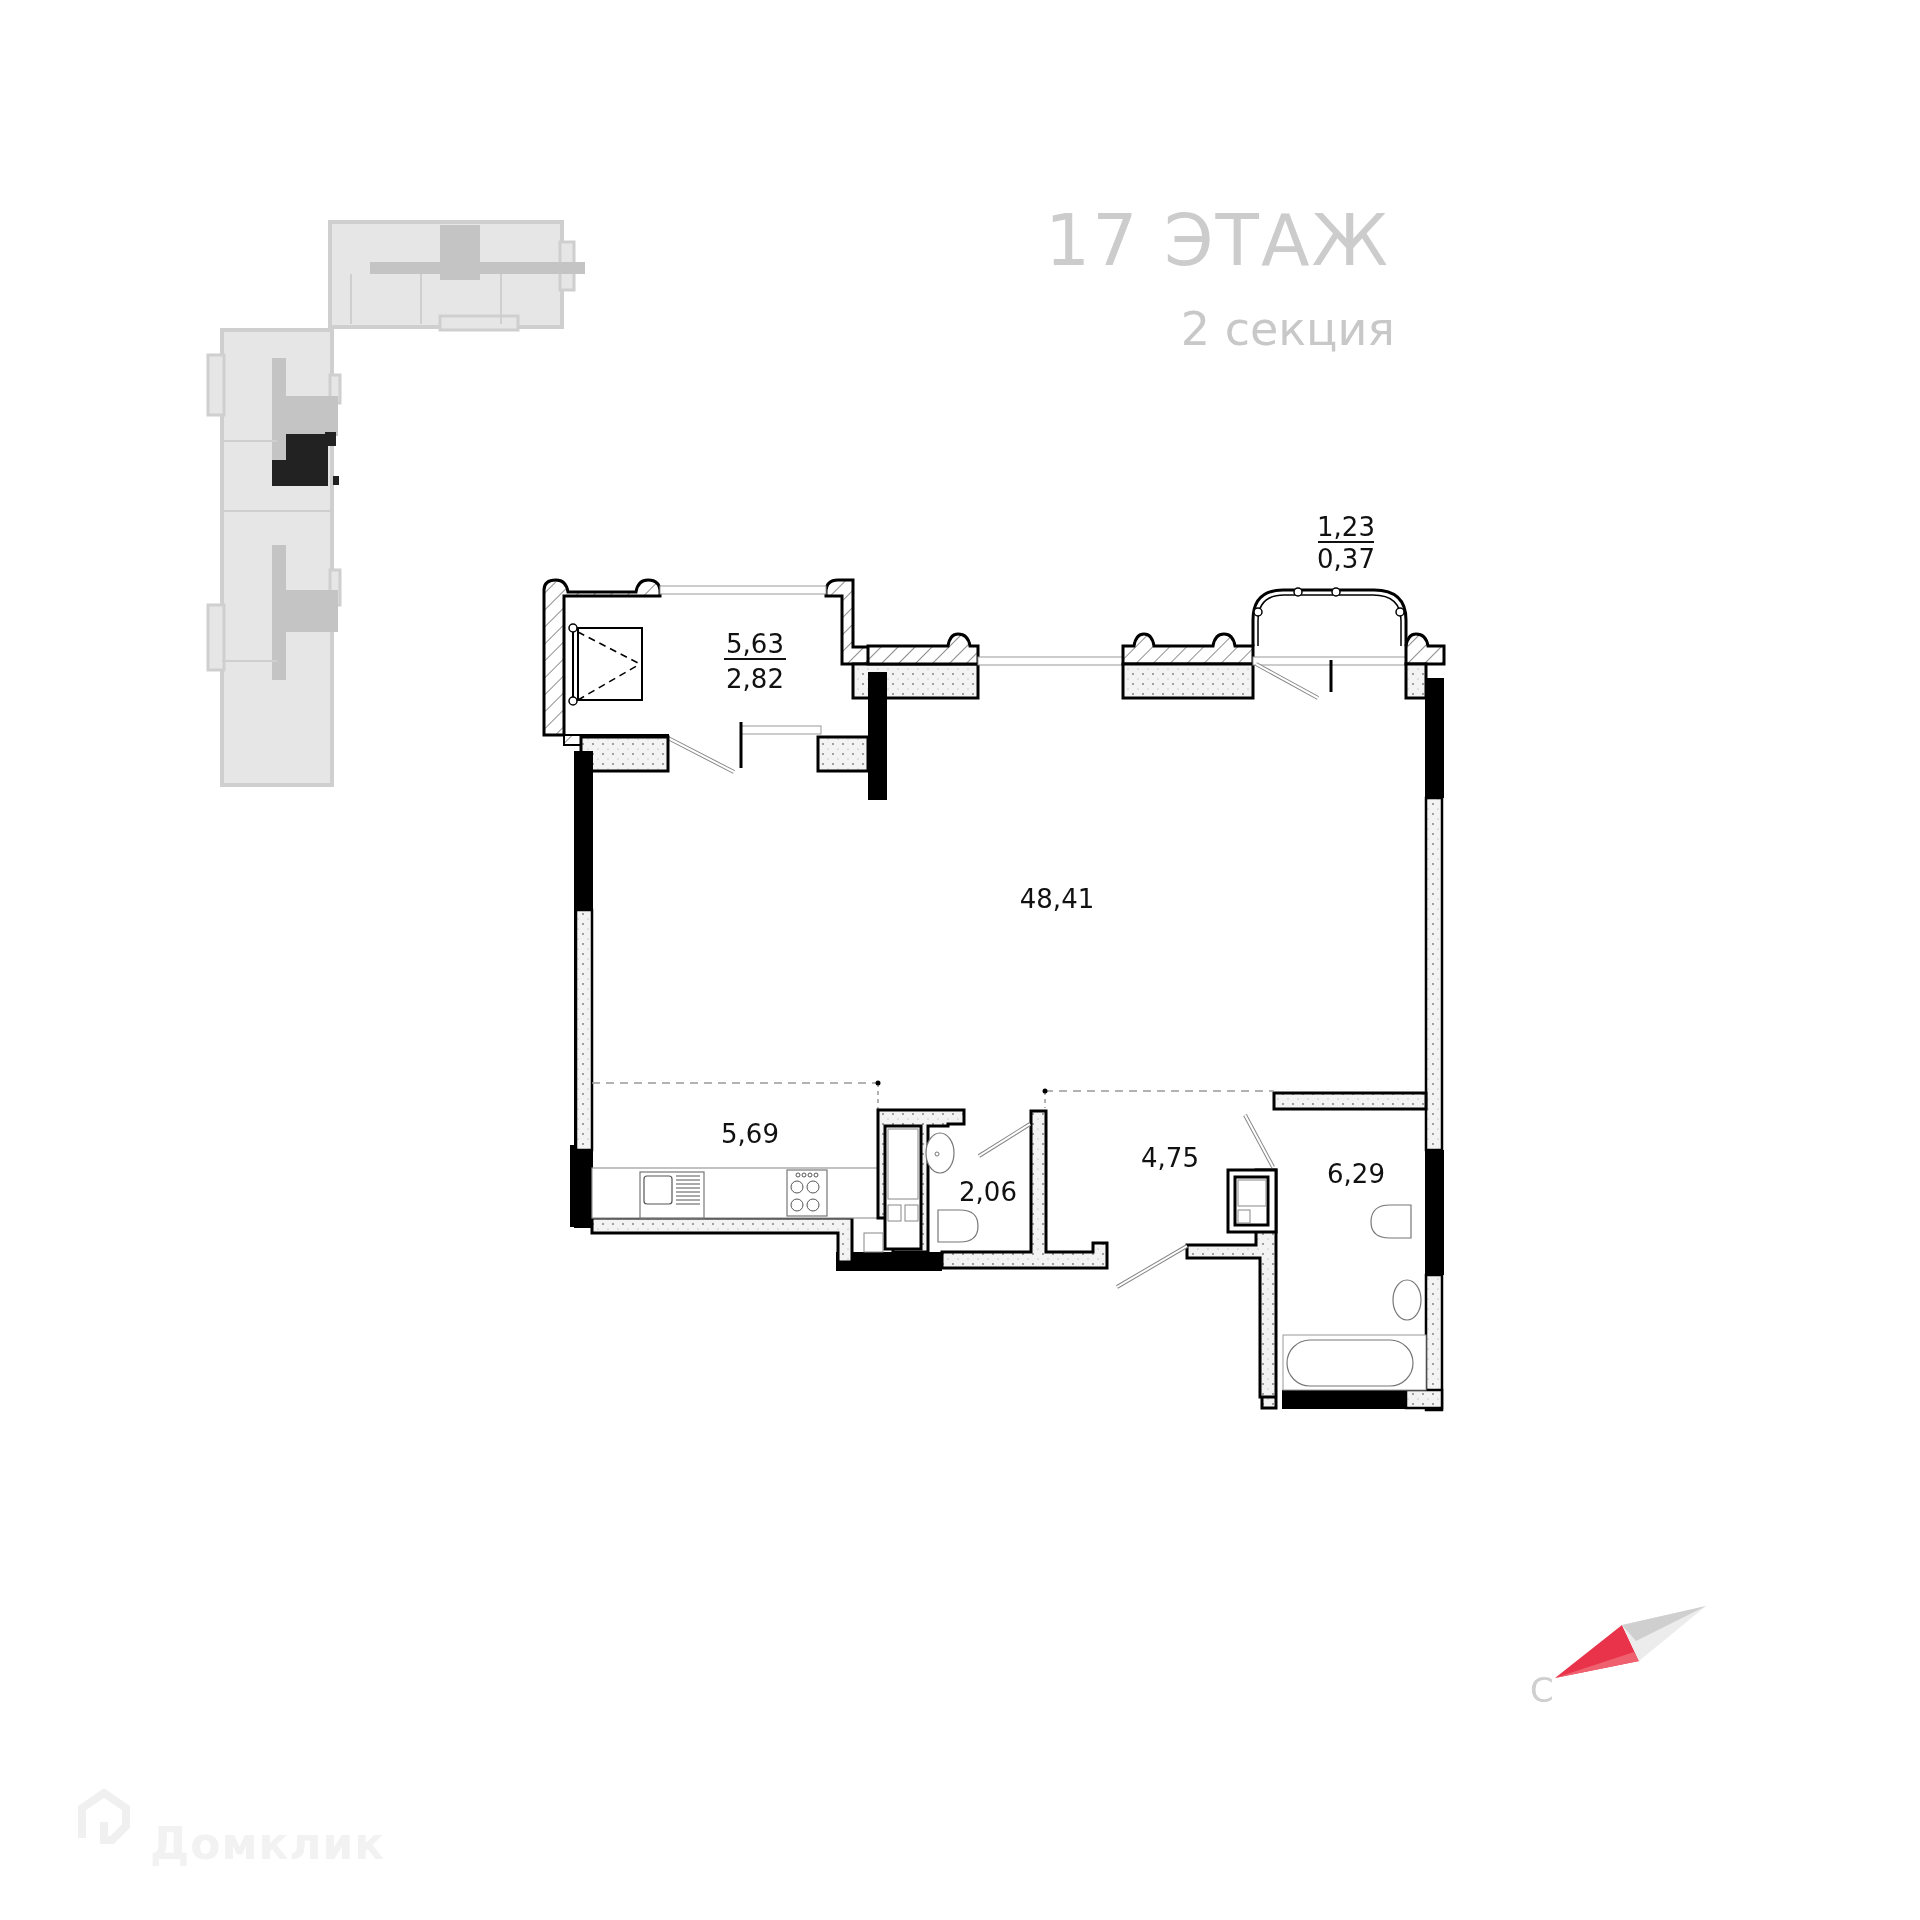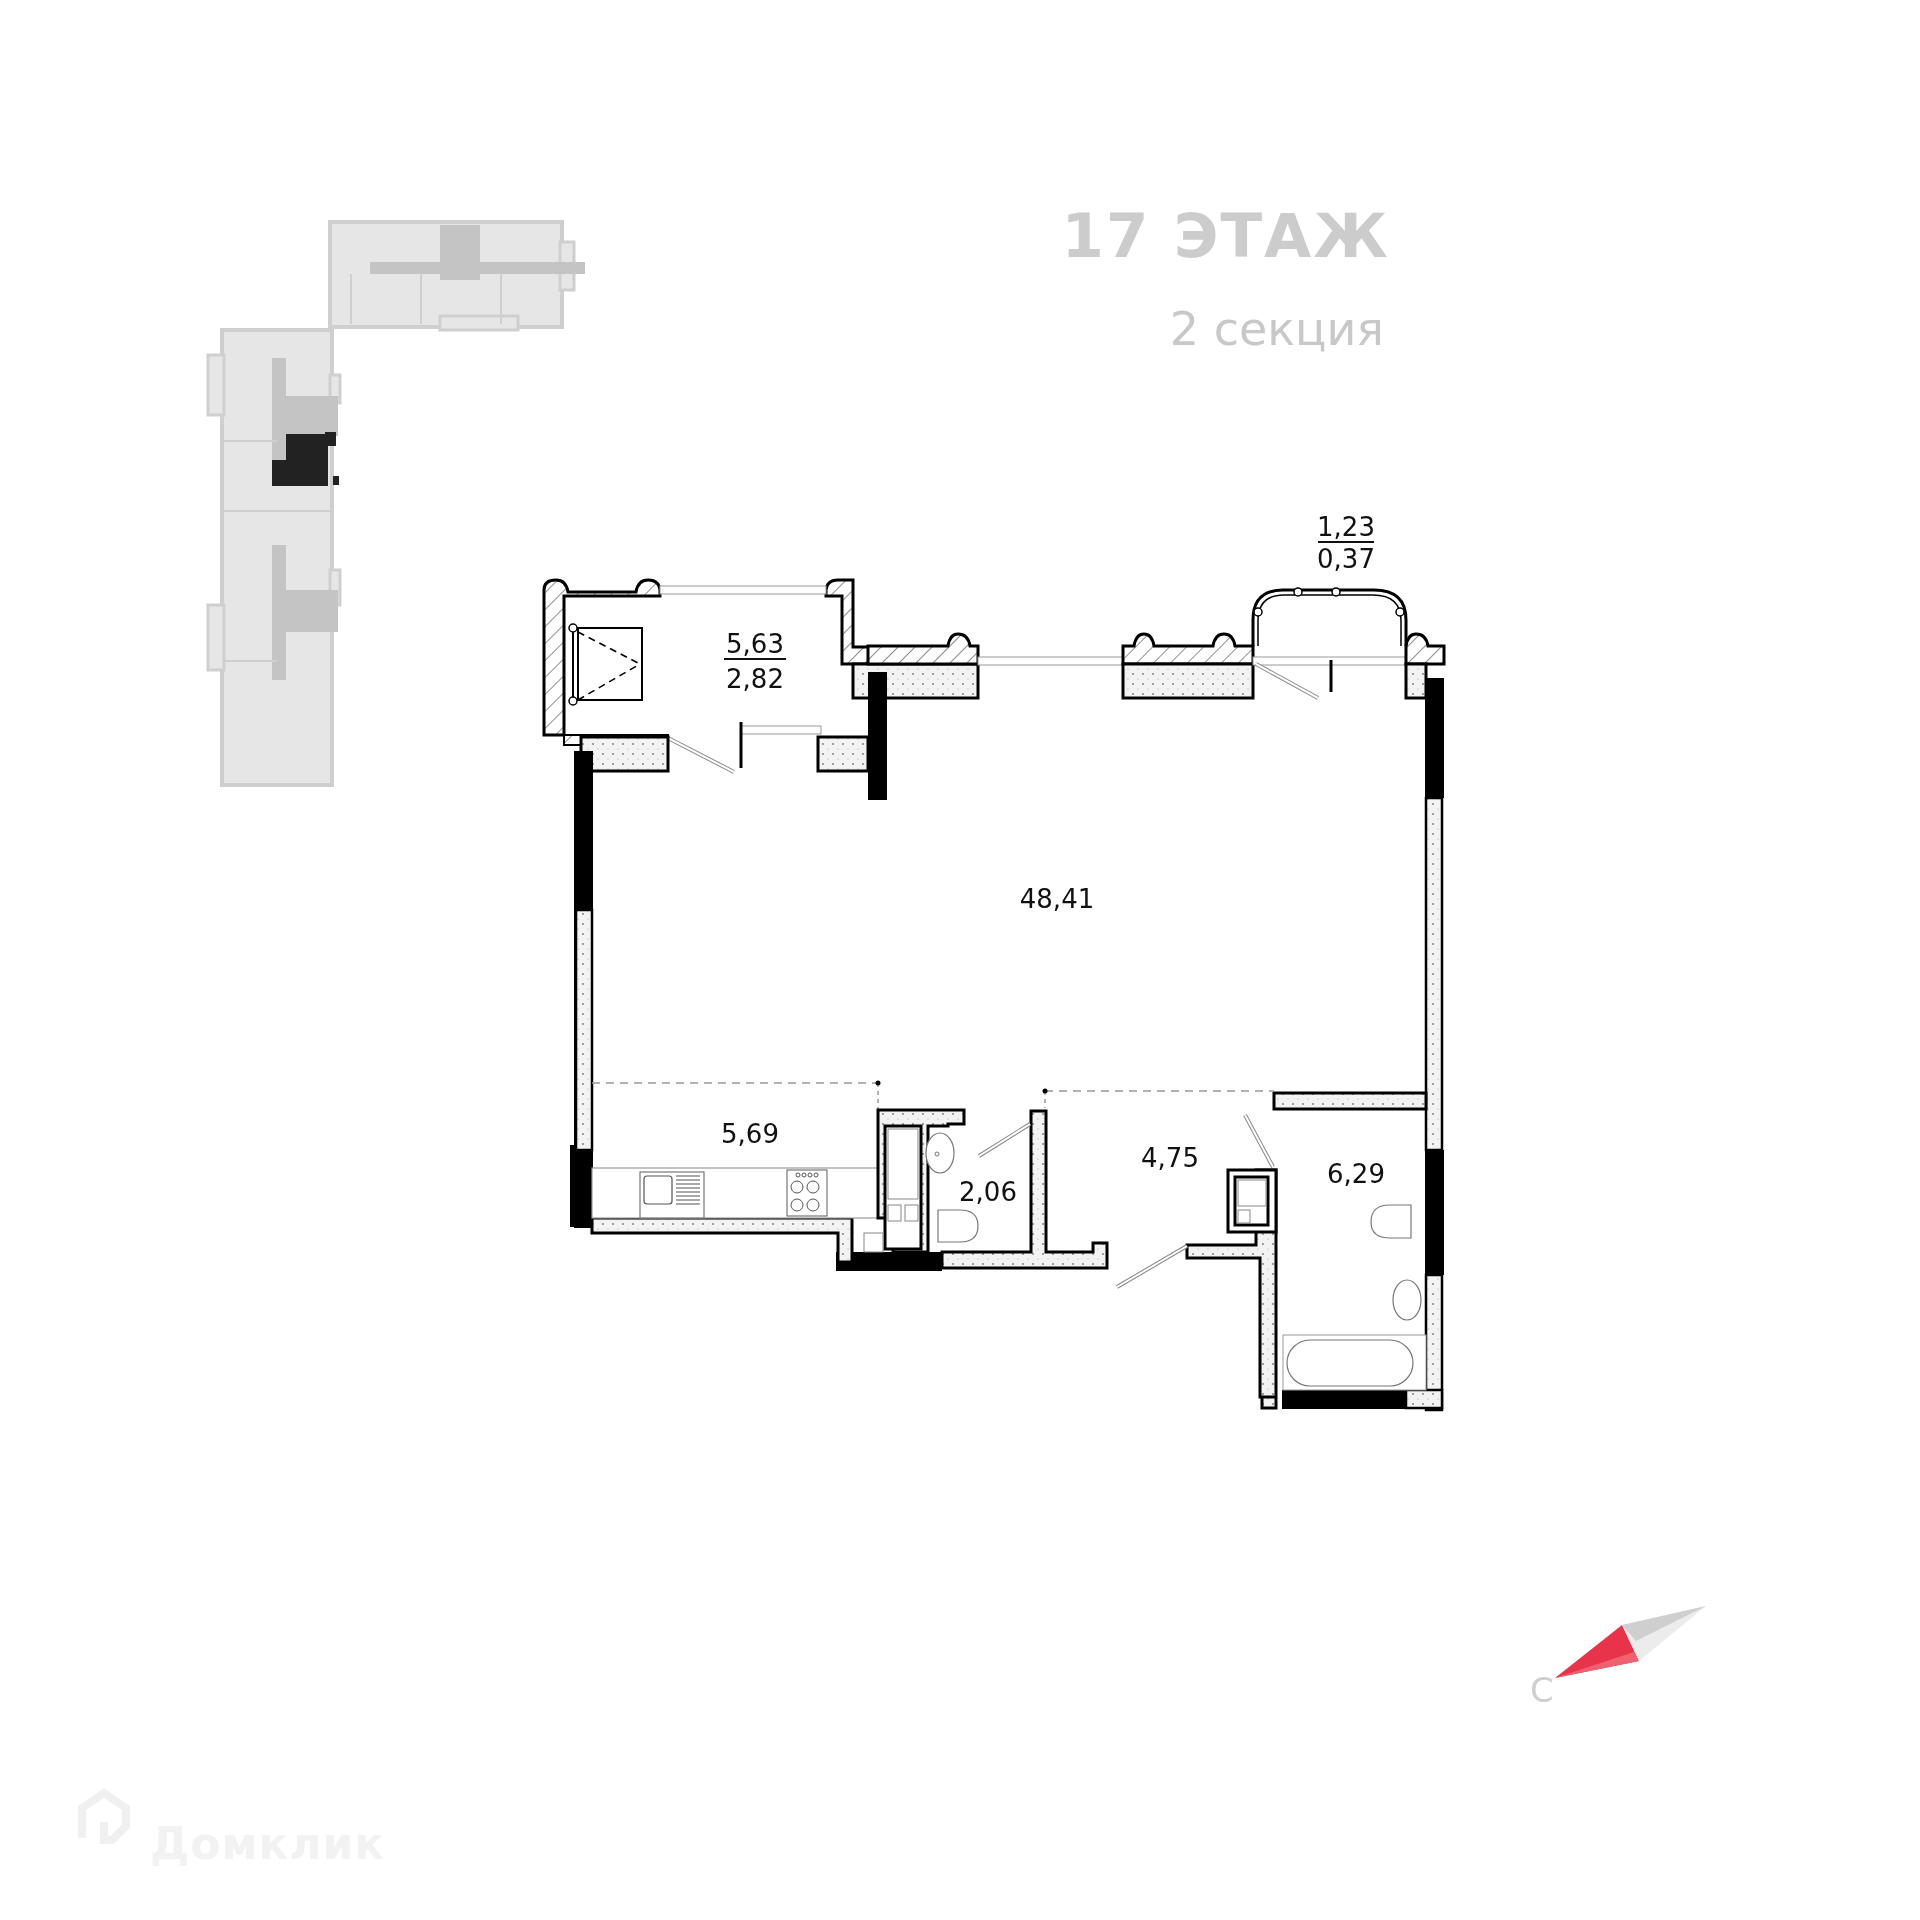--- a/index.html
+++ b/index.html
@@ -1,18 +1,18 @@
 <!DOCTYPE html>
 <html><head>
 <meta charset="utf-8">
 <style>
   html, body { margin: 0; padding: 0; background: #ffffff; }
   body { width: 1920px; height: 1920px; position: relative; overflow: hidden; font-family: "DejaVu Sans", sans-serif; }
-  .floor-title { position: absolute; right: 530px; top: 205px; font-family: "DejaVu Sans", sans-serif; font-weight: bold; font-size: 61px; color: #cccccc; letter-spacing: 2px; line-height: 1; text-align: right; white-space: nowrap; }
-  .section-title { position: absolute; right: 536px; top: 306px; font-family: "DejaVu Sans", sans-serif; font-size: 46px; color: #c8c8c8; line-height: 1; white-space: nowrap; }
+  .floor-title { position: absolute; right: 530px; top: 205px; font-family: "DejaVu Sans", sans-serif; font-weight: normal; font-size: 71px; color: #cccccc; letter-spacing: 2px; line-height: 1; text-align: right; white-space: nowrap; }
+  .section-title { position: absolute; right: 525px; top: 306px; font-family: "DejaVu Sans", sans-serif; font-size: 46px; color: #c8c8c8; line-height: 1; white-space: nowrap; }
   svg { position: absolute; left: 0; top: 0; }
   .room-label { font-family: "DejaVu Sans", sans-serif; font-size: 26px; fill: #111111; }
   .logo-text { position: absolute; left: 150px; top: 1818px; font-family: "DejaVu Sans", sans-serif; font-weight: bold; font-size: 44px; color: #f2f2f2; letter-spacing: 1px; }
   .compass-letter { position: absolute; left: 1530px; top: 1670px; font-family: "DejaVu Sans", sans-serif; font-size: 34px; color: #cfcfcf; }
 </style>
 </head>
 <body>
 
 <div class="floor-title">17 ЭТАЖ</div>
 <div class="section-title">2 секция</div>

